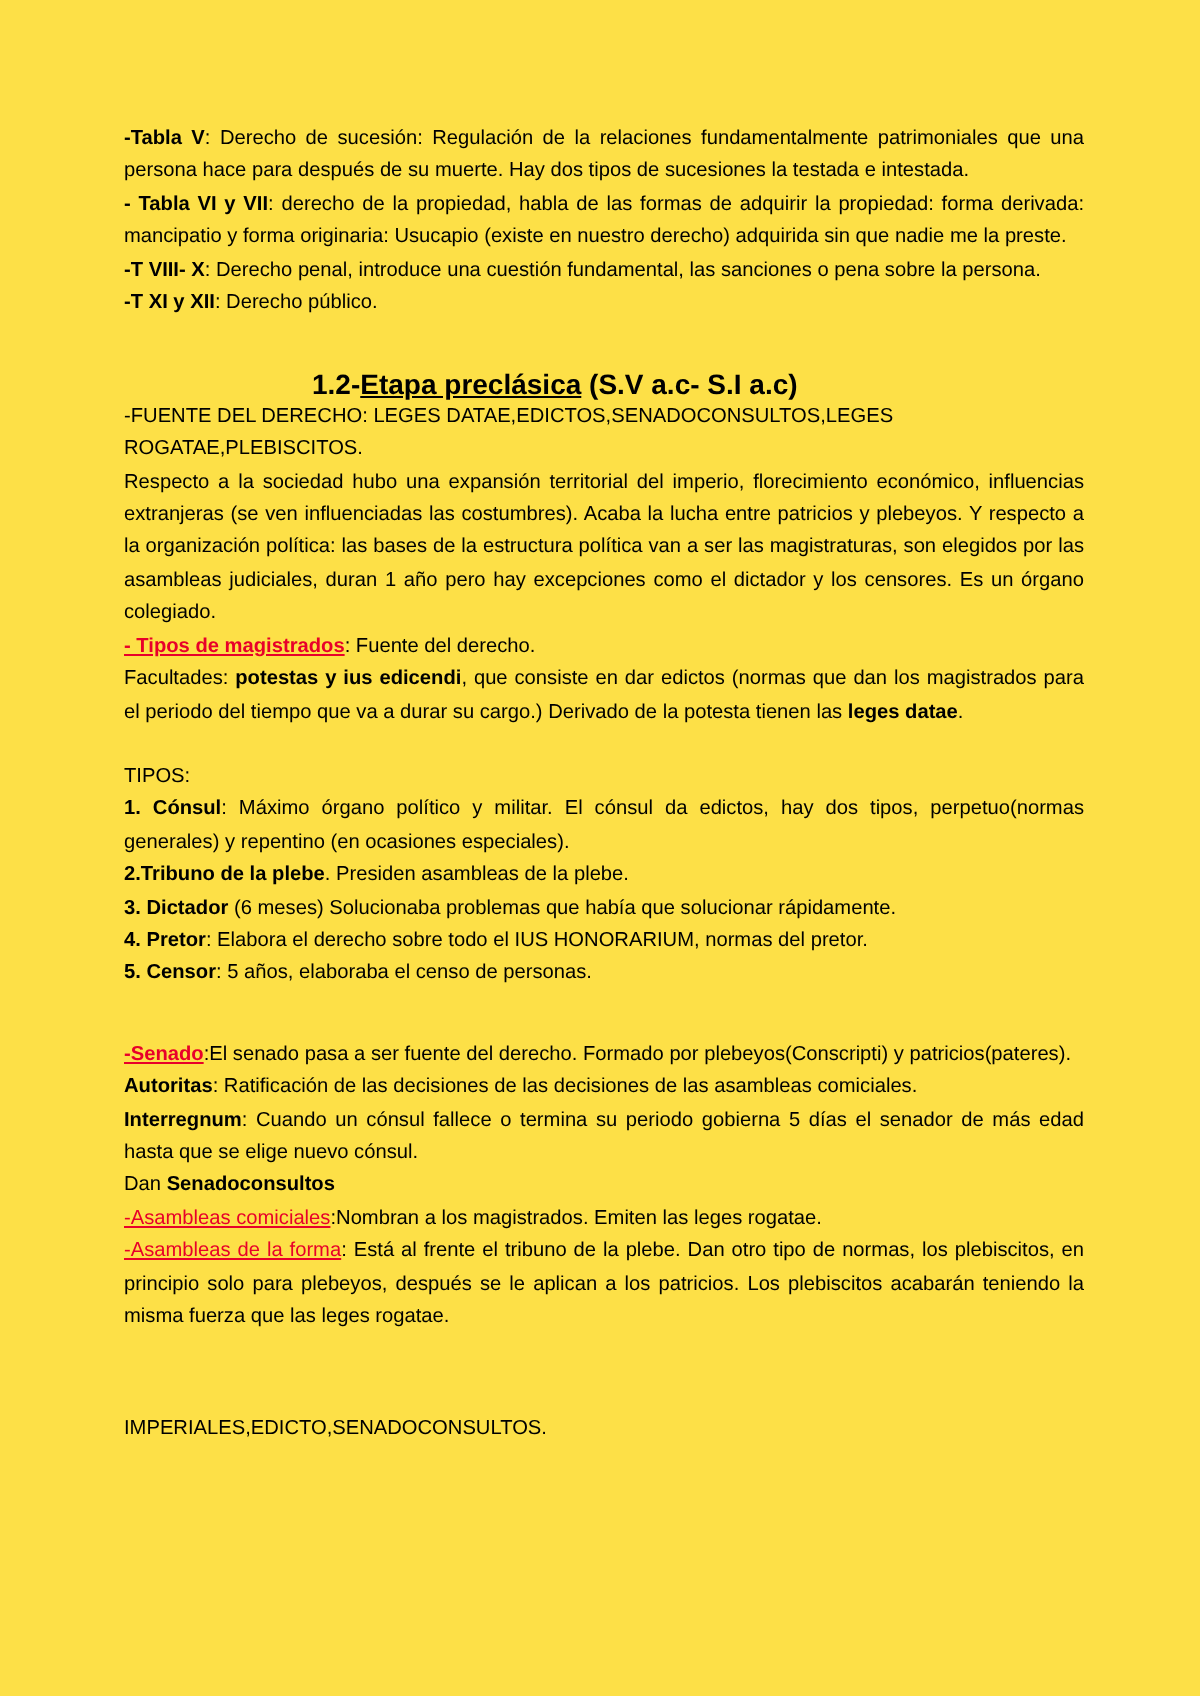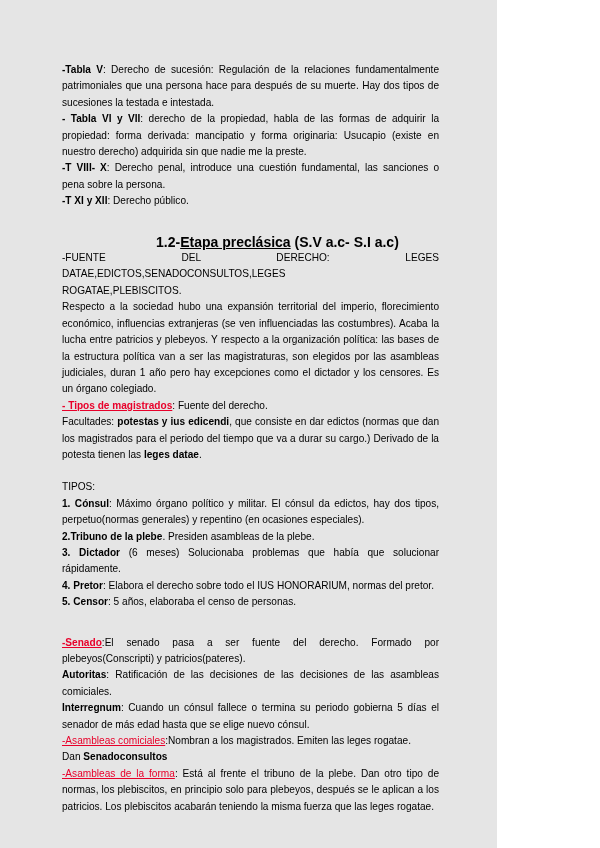--- a/index.html
+++ b/index.html
@@ -9,24 +9,24 @@
   }
   body {
     width: 600px;
     height: 848px;
     font-family: "Liberation Sans", sans-serif;
     color: #000000;
     overflow: hidden;
   }
   .page {
     box-sizing: border-box;
-    width: 497px;
+    width: 600px;
     height: 848px;
     padding: 62px 58px 20px 62px;
-    background: #e5e5e5;
+    background: #fde047;
   }
   p {
     margin: 0 0 0 0;
     font-size: 10.1px;
     line-height: 16.4px;
     text-align: justify;
     text-justify: inter-word;
   }
   .blk {
     margin-bottom: 0;
@@ -94,23 +94,23 @@
 
   <div class="gap"></div>
   <div class="gap-sm"></div>
 
   <p class="blk"><span class="red-b u">-Senado</span><span>:El senado pasa a ser fuente del derecho. Formado por plebeyos(Conscripti) y patricios(pateres).</span></p>
 
   <p class="blk"><span class="b">Autoritas</span><span>: Ratificación de las decisiones de las decisiones de las asambleas comiciales.</span></p>
 
   <p class="blk"><span class="b">Interregnum</span><span>: Cuando un cónsul fallece o termina su periodo gobierna 5 días el senador de más edad hasta que se elige nuevo cónsul.</span></p>
 
+  <p class="blk"><span>Dan </span><span class="b">Senadoconsultos</span></p>
+
   <p class="blk"><span class="red u">-Asambleas comiciales</span><span>:Nombran a los magistrados. Emiten las leges rogatae.</span></p>
-
-  <p class="blk"><span>Dan </span><span class="b">Senadoconsultos</span></p>
 
   <p class="blk"><span class="red u">-Asambleas de la forma</span><span>: Está al frente el tribuno de la plebe. Dan otro tipo de normas, los plebiscitos, en principio solo para plebeyos, después se le aplican a los patricios. Los plebiscitos acabarán teniendo la misma fuerza que las leges rogatae.</span></p>
 
   <div class="gap"></div>
   <div class="gap"></div>
   <div class="gap-sm"></div>
 
 
   <p class="blk">IMPERIALES,EDICTO,SENADOCONSULTOS.</p>
 

